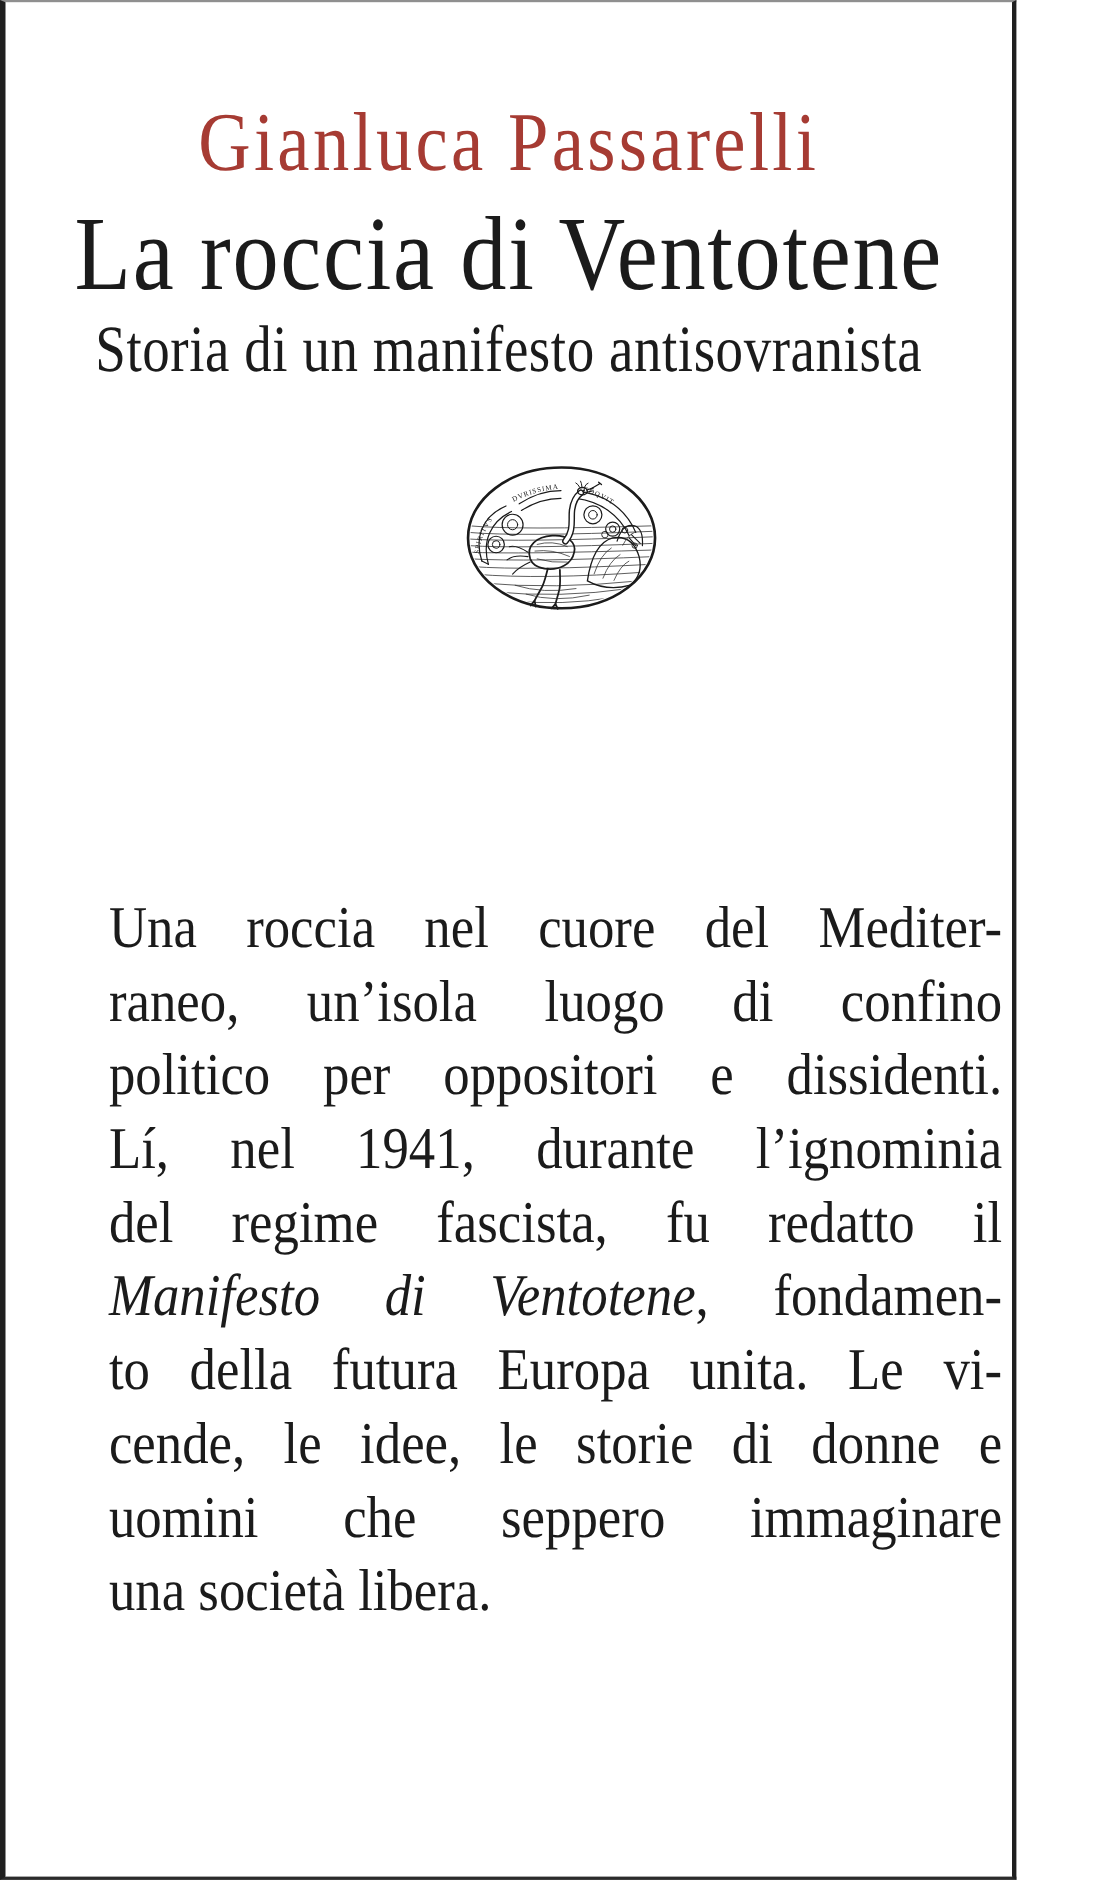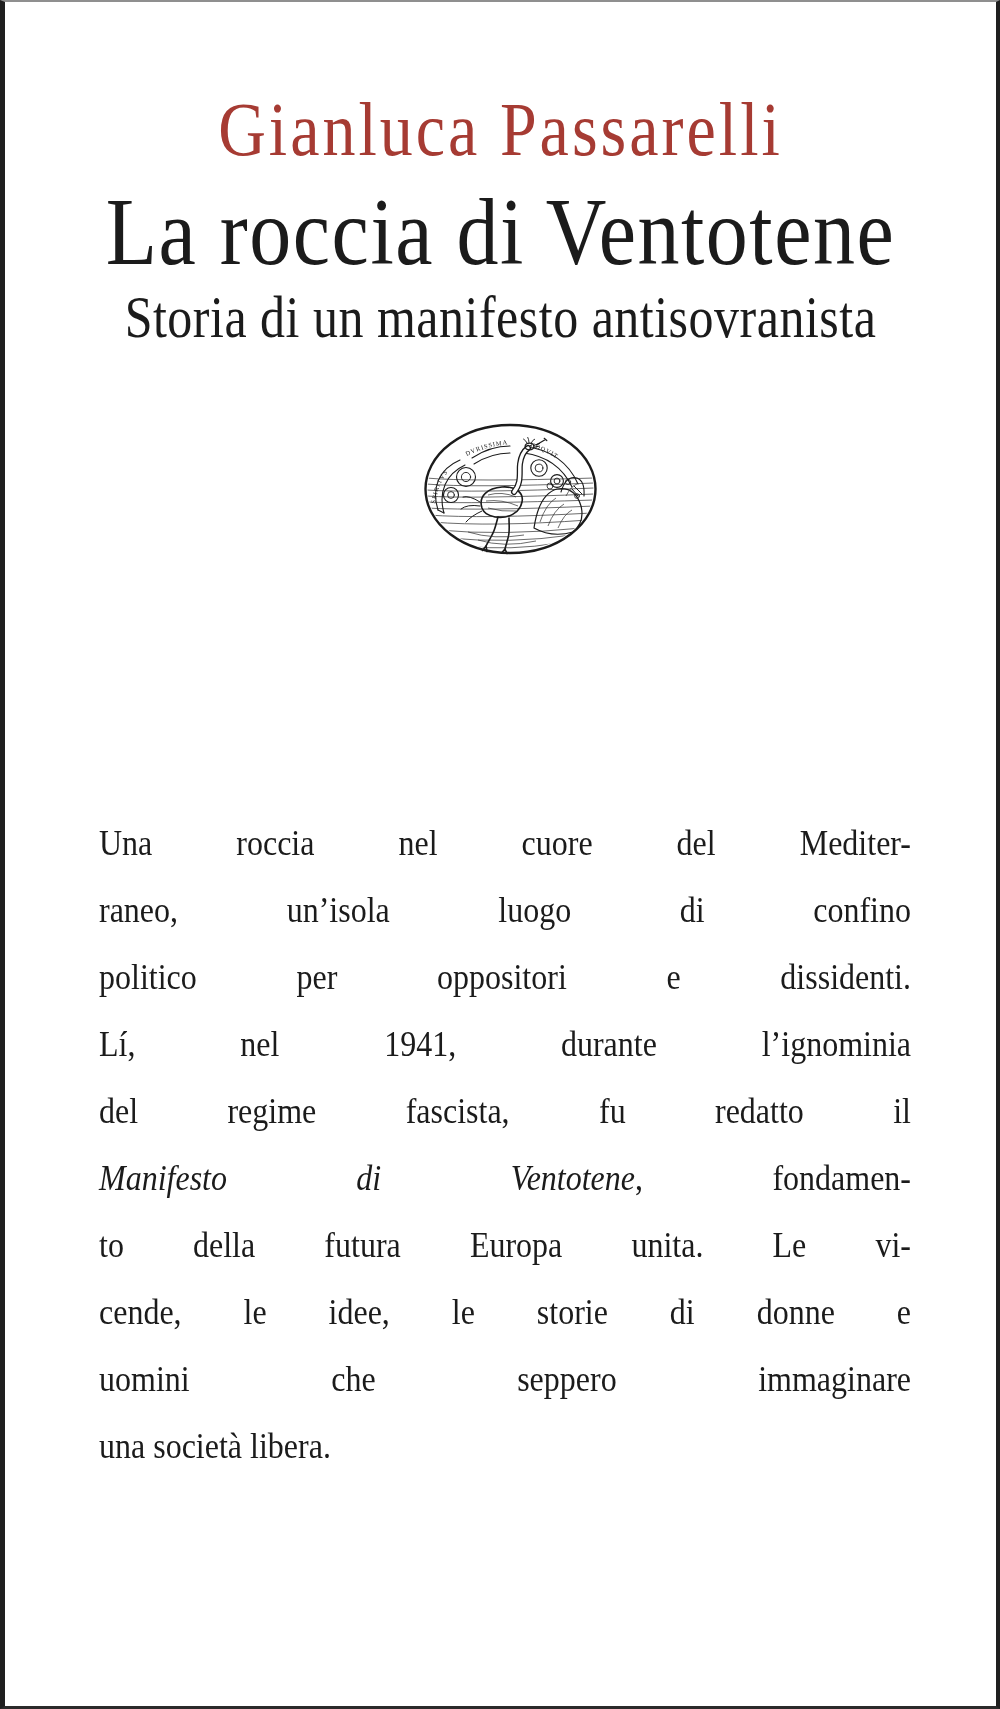--- a/index.html
+++ b/index.html
@@ -1,18 +1,18 @@
 <!DOCTYPE html>
 <html><head>
 <meta charset="utf-8">
 <style>
   html,body{margin:0;padding:0;background:#ffffff;}
   .page{
     position:relative;
-    width:1000px;height:1709px;
+    width:924px;height:1709px;
     box-sizing:border-box;
     background:#ffffff;
     border-left:5px solid #1f1f1f;
     border-right:4px solid #1f1f1f;
     border-top:2px solid #8f8f8f;
     border-bottom:3px solid #2b2b2b;
     overflow:hidden;
     font-family:"Liberation Serif","DejaVu Serif",serif;
     color:#1b1b1b;
   }
@@ -35,21 +35,21 @@
     text-align:center;
     font-size:50px;letter-spacing:0.5px;line-height:1;
     transform:scaleY(1.2);
   }
   .logo{
     position:absolute;top:420px;left:417px;width:177px;height:134px;
   }
   .logo svg{display:block;width:100%;height:100%;}
   .desc{
     position:absolute;top:808px;left:94px;width:812px;
-    font-size:32px;line-height:67px;
+    font-size:48px;line-height:67px;
   }
   .desc .line{
     text-align:justify;
     text-align-last:justify;
     transform:scaleY(1.12);
     transform-origin:center;
     white-space:nowrap;
   }
   .desc .line.last{
     text-align-last:left;

